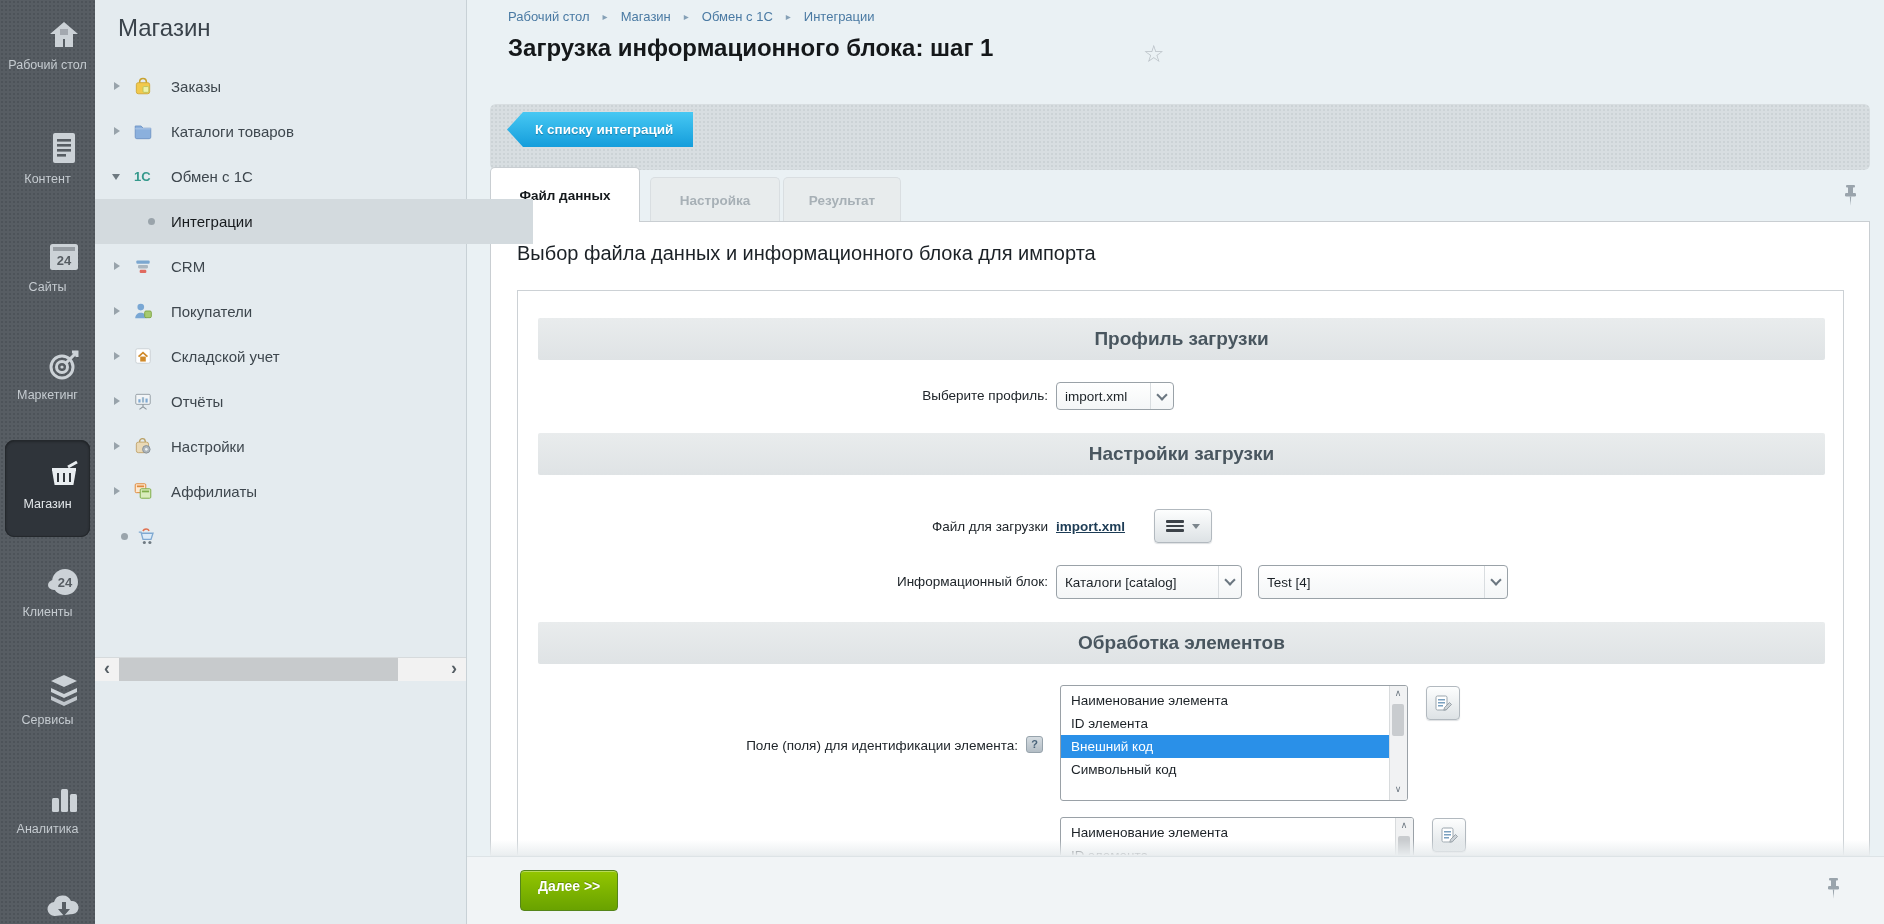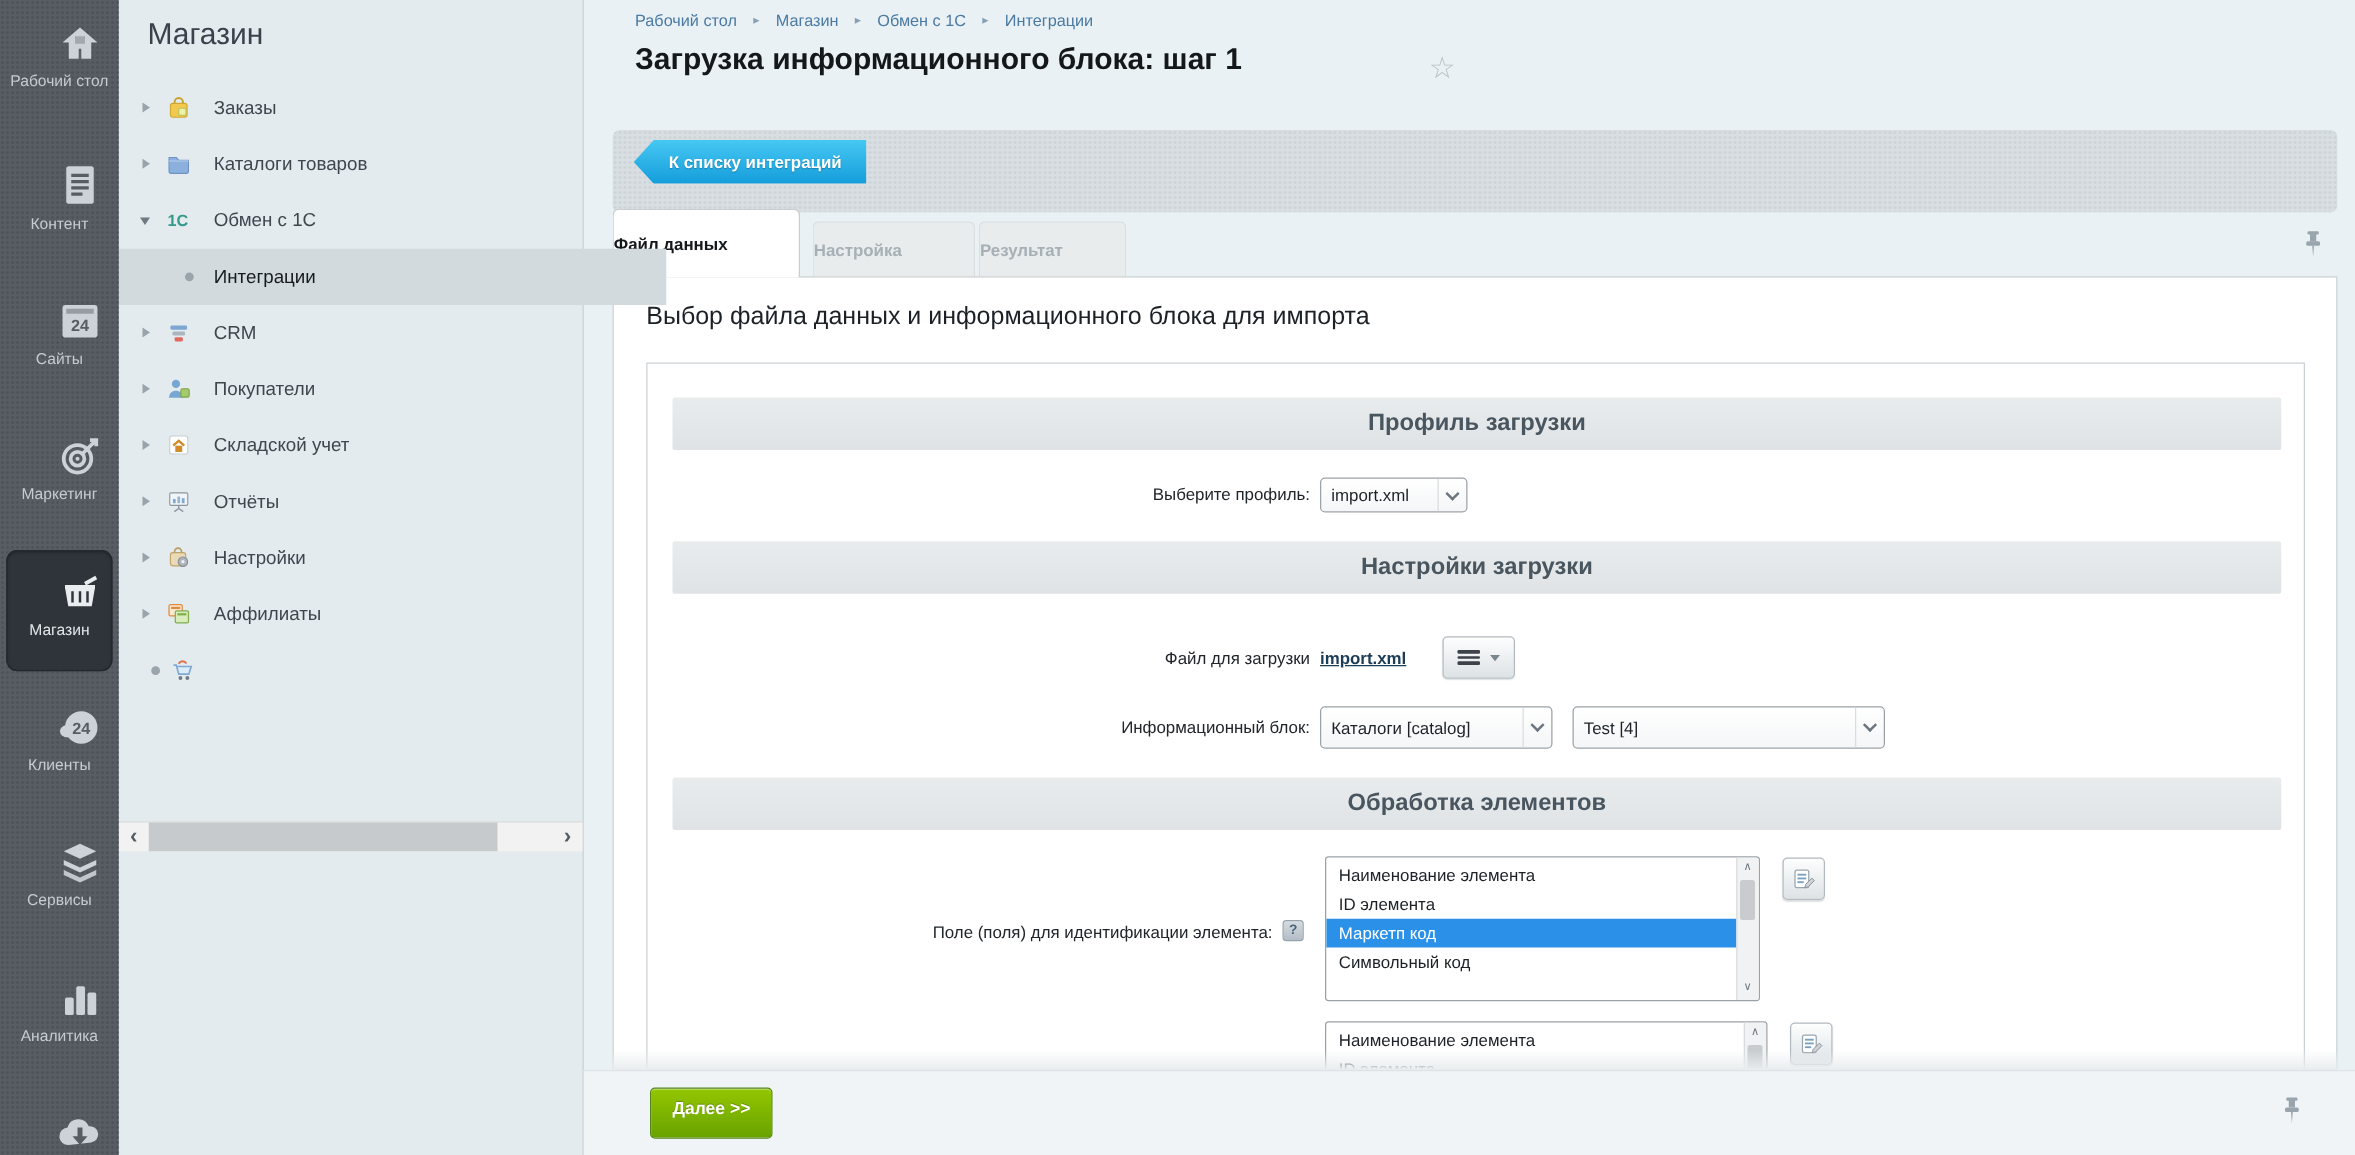--- a/index.html
+++ b/index.html
@@ -66,21 +66,21 @@
     position:absolute;left:507px;top:112px;height:35px;line-height:35px;
     padding:0 20px 0 28px;color:#fff;font-weight:bold;font-size:13.5px;
     background:linear-gradient(#47c8f3,#149ddb);
     clip-path:polygon(16px 0,100% 0,100% 100%,16px 100%,0 50%);
     text-shadow:0 1px 1px rgba(0,60,90,.4);cursor:pointer;
   }
   .pin{position:absolute;cursor:pointer;}
   .pin-top{left:1843px;top:184px;}
   .pin-bottom{left:1826px;top:876px;}
   
-  .tab{position:absolute;box-sizing:border-box;text-align:left;font-weight:bold;font-size:13.5px;cursor:pointer;}
+  .tab{position:absolute;box-sizing:border-box;text-align:center;font-weight:bold;font-size:13.5px;cursor:pointer;}
   .tab.active{
     left:490px;top:167px;width:150px;height:55px;line-height:55px;
     background:#fff;border:1px solid #c9ced2;border-bottom:none;border-radius:5px 5px 0 0;
     color:#14181b;z-index:3;
   }
   .tab.disabled{
     top:177px;height:45px;line-height:45px;
     background:#e8eced;border:1px solid #d9dee1;border-bottom:none;border-radius:5px 5px 0 0;
     color:#a7b0b6;z-index:1;cursor:default;
   }
@@ -430,21 +430,21 @@
     </div>
 
     <div class="sec-bar" style="top:331px">Обработка элементов</div>
     <div class="f-label" style="width:500px;top:446px;line-height:17px">Поле (поля) для идентификации элемента:</div>
     <div class="help-ico" style="left:508px;top:445px"></div>
 
     <div class="listbox" style="left:542px;top:394px;width:348px;height:116px" id="lb1">
       <div class="lb-opts">
           <div class="lb-opt">Наименование элемента</div>
           <div class="lb-opt">ID элемента</div>
-          <div class="lb-opt sel">Маркетп код</div>
+          <div class="lb-opt sel">Внешний код</div>
           <div class="lb-opt">Символьный код</div>
         </div>
       <div class="lb-scroll">
         <div class="lb-up"></div>
         <div class="lb-thumb"></div>
         <div class="lb-down"></div>
       </div>
     </div>
     <div class="gbtn" style="left:908px;top:395px;width:34px;height:34px">
       <svg width="19" height="19" viewBox="0 0 19 19">

